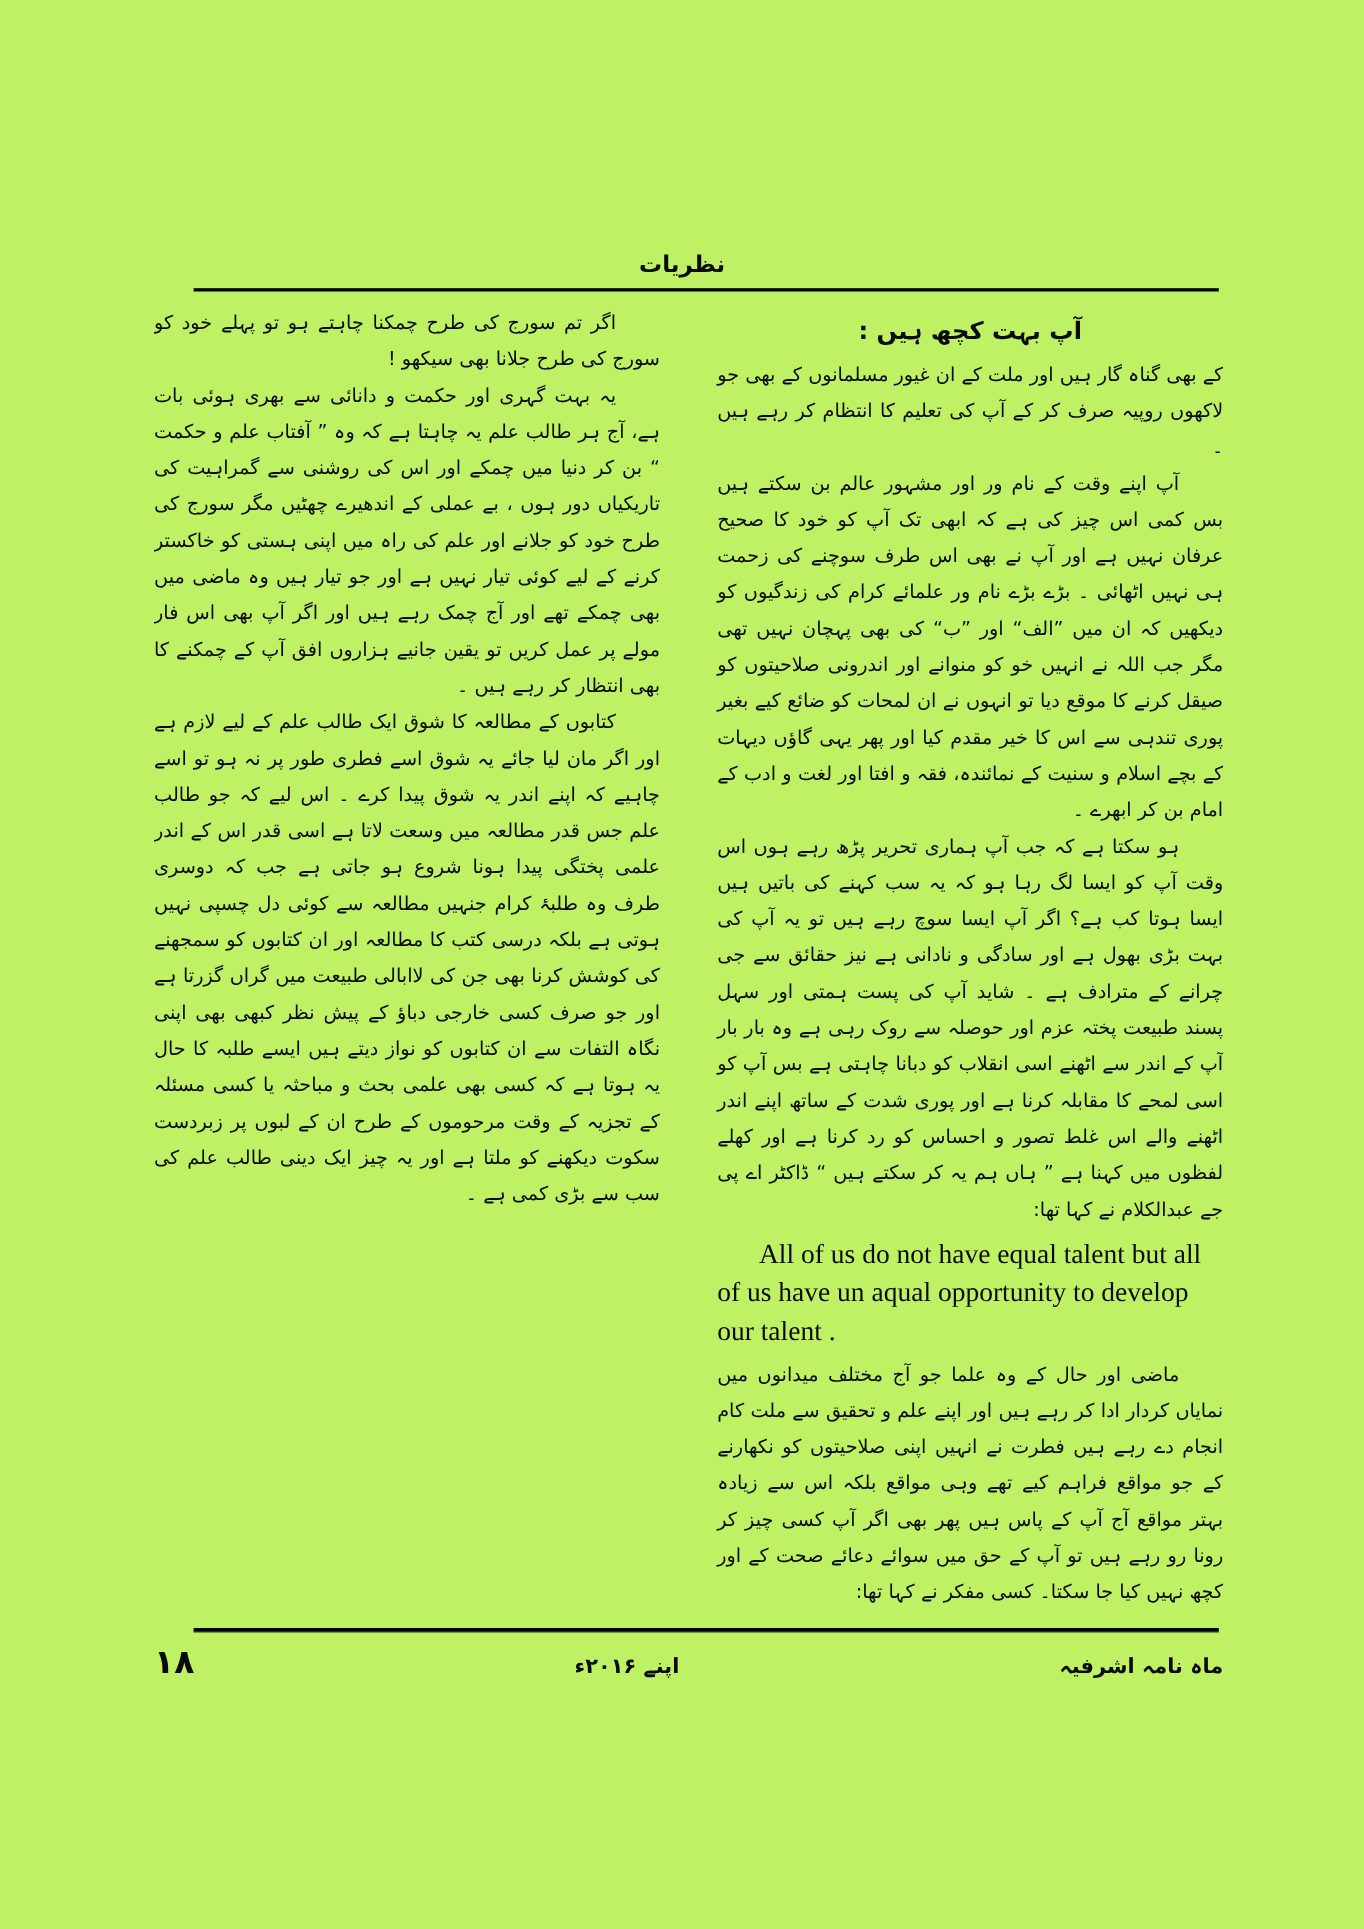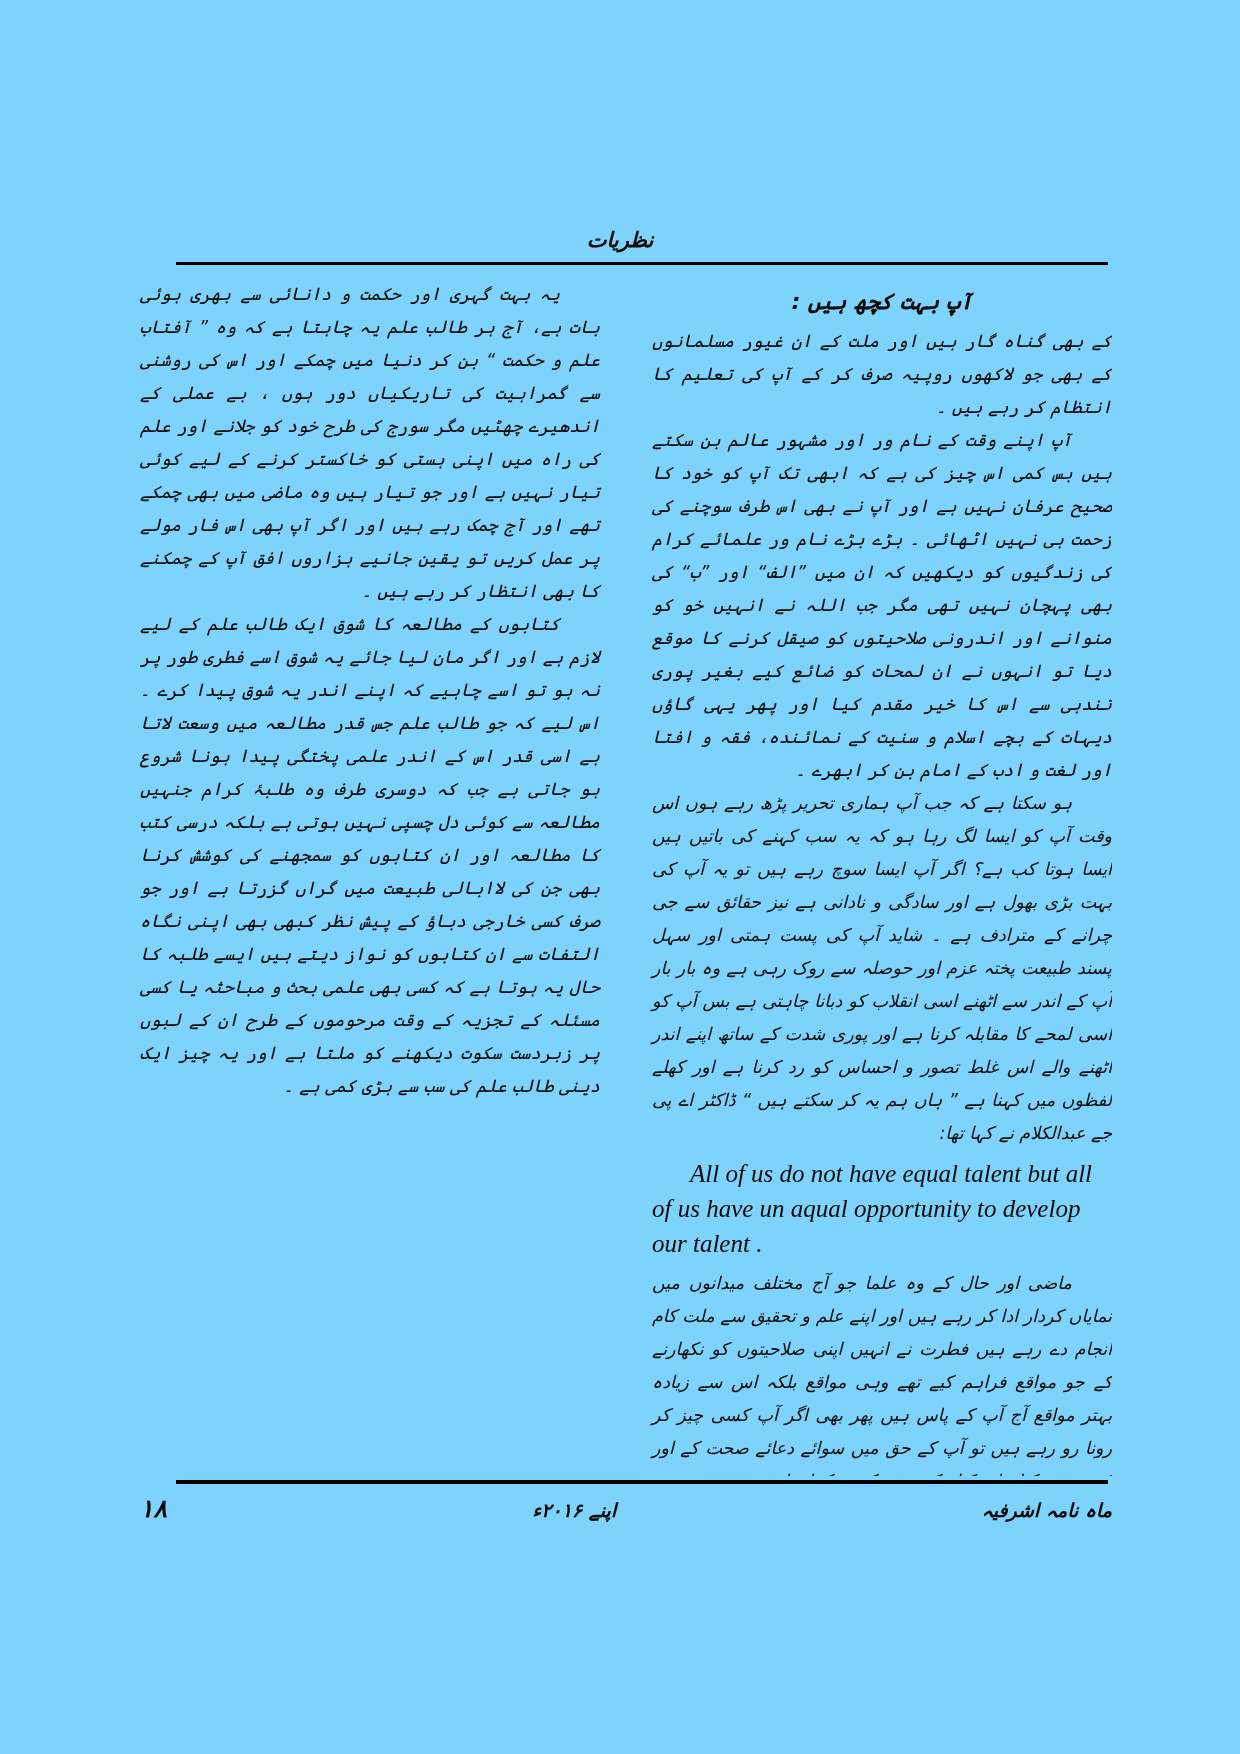--- a/index.html
+++ b/index.html
@@ -1,23 +1,22 @@
 <!DOCTYPE html>
 <html lang="ur"><head>
 <meta charset="utf-8">
 <style>
   html,body{margin:0;padding:0;background:#888;}
   .page{
     position:relative;
     width:1240px;height:1754px;
     margin:0 auto;
-    background:#7dd3fc;
+    background:#bef264;
     color:#0a0a0a;
     overflow:hidden;
-    font-style:italic;
   }
   .header-title{
     position:absolute;top:228px;left:0;width:100%;
     text-align:center;
     font-family:"DejaVu Sans",sans-serif;
     font-weight:bold;font-size:21px;
   }
   .header-rule{
     position:absolute;top:262px;left:176px;width:932px;
     border-top:3px solid #000;
@@ -53,21 +52,21 @@
     border-top:3px solid #000;border-bottom:1px solid #000;
     box-sizing:border-box;
   }
   .footer{
     position:absolute;top:1494px;left:140px;width:972px;
     direction:rtl;
     display:flex;align-items:baseline;justify-content:space-between;
     font-family:"DejaVu Sans",sans-serif;
     font-weight:bold;font-size:19px;
   }
-  .footer .page-number{font-size:25px;}
+  .footer .page-number{font-size:30px;}
 </style>
 </head>
 <body>
 
 <div class="page">
 
   <div class="header-title">نظریات</div>
 
   <div class="header-rule"></div>
 
@@ -77,20 +76,21 @@
       <p class="para col-heading">آپ بہت کچھ ہیں :</p>
       <p class="para noindent">کے بھی گناہ گار ہیں اور ملت کے ان غیور مسلمانوں کے بھی جو لاکھوں روپیہ صرف کر کے آپ کی تعلیم کا انتظام کر رہے ہیں ۔</p>
       <p class="para">آپ اپنے وقت کے نام ور اور مشہور عالم بن سکتے ہیں بس کمی اس چیز کی ہے کہ ابھی تک آپ کو خود کا صحیح عرفان نہیں ہے اور آپ نے بھی اس طرف سوچنے کی زحمت ہی نہیں اٹھائی ۔ بڑے بڑے نام ور علمائے کرام کی زندگیوں کو دیکھیں کہ ان میں ”الف“ اور ”ب“ کی بھی پہچان نہیں تھی مگر جب اللہ نے انہیں خو کو منوانے اور اندرونی صلاحیتوں کو صیقل کرنے کا موقع دیا تو انہوں نے ان لمحات کو ضائع کیے بغیر پوری تندہی سے اس کا خیر مقدم کیا اور پھر یہی گاؤں دیہات کے بچے اسلام و سنیت کے نمائندہ، فقہ و افتا اور لغت و ادب کے امام بن کر ابھرے ۔</p>
       <p class="para">ہو سکتا ہے کہ جب آپ ہماری تحریر پڑھ رہے ہوں اس وقت آپ کو ایسا لگ رہا ہو کہ یہ سب کہنے کی باتیں ہیں ایسا ہوتا کب ہے؟ اگر آپ ایسا سوچ رہے ہیں تو یہ آپ کی بہت بڑی بھول ہے اور سادگی و نادانی ہے نیز حقائق سے جی چرانے کے مترادف ہے ۔ شاید آپ کی پست ہمتی اور سہل پسند طبیعت پختہ عزم اور حوصلہ سے روک رہی ہے وہ بار بار آپ کے اندر سے اٹھنے اسی انقلاب کو دبانا چاہتی ہے بس آپ کو اسی لمحے کا مقابلہ کرنا ہے اور پوری شدت کے ساتھ اپنے اندر اٹھنے والے اس غلط تصور و احساس کو رد کرنا ہے اور کھلے لفظوں میں کہنا ہے ” ہاں ہم یہ کر سکتے ہیں “ ڈاکٹر اے پی جے عبدالکلام نے کہا تھا:</p>
       <p class="para english">All of us do not have equal talent but all of us have un aqual opportunity  to develop our talent .</p>
       <p class="para">ماضی اور حال کے وہ علما جو آج مختلف میدانوں میں نمایاں کردار ادا کر رہے ہیں اور اپنے علم و تحقیق سے ملت کام انجام دے رہے ہیں فطرت نے انہیں اپنی صلاحیتوں کو نکھارنے کے جو مواقع فراہم کیے تھے وہی مواقع بلکہ اس سے زیادہ بہتر مواقع آج آپ کے پاس ہیں پھر بھی اگر آپ کسی چیز کر رونا رو رہے ہیں تو آپ کے حق میں سوائے دعائے صحت کے اور کچھ نہیں کیا جا سکتا۔ کسی مفکر نے کہا تھا:</p>
 
     </div>
 
     <div class="col">
+      <p class="para">اگر تم سورج کی طرح چمکنا چاہتے ہو تو پہلے خود کو سورج کی طرح جلانا بھی سیکھو !</p>
       <p class="para">یہ بہت گہری اور حکمت و دانائی سے بھری ہوئی بات ہے، آج ہر طالب علم یہ چاہتا ہے کہ وہ ” آفتاب علم و حکمت “ بن کر دنیا میں چمکے اور اس کی روشنی سے گمراہیت کی تاریکیاں دور ہوں ، بے عملی کے اندھیرے چھٹیں مگر سورج کی طرح خود کو جلانے اور علم کی راہ میں اپنی ہستی کو خاکستر کرنے کے لیے کوئی تیار نہیں ہے اور جو تیار ہیں وہ ماضی میں بھی چمکے تھے اور آج چمک رہے ہیں اور اگر آپ بھی اس فار مولے پر عمل کریں تو یقین جانیے ہزاروں افق آپ کے چمکنے کا بھی انتظار کر رہے ہیں ۔</p>
       <p class="para">کتابوں کے مطالعہ کا شوق ایک طالب علم کے لیے لازم ہے اور اگر مان لیا جائے یہ شوق اسے فطری طور پر نہ ہو تو اسے چاہیے کہ اپنے اندر یہ شوق پیدا کرے ۔ اس لیے کہ جو طالب علم جس قدر مطالعہ میں وسعت لاتا ہے اسی قدر اس کے اندر علمی پختگی پیدا ہونا شروع ہو جاتی ہے جب کہ دوسری طرف وہ طلبۂ کرام جنہیں مطالعہ سے کوئی دل چسپی نہیں ہوتی ہے بلکہ درسی کتب کا مطالعہ اور ان کتابوں کو سمجھنے کی کوشش کرنا بھی جن کی لاابالی طبیعت میں گراں گزرتا ہے اور جو صرف کسی خارجی دباؤ کے پیش نظر کبھی بھی اپنی نگاہ التفات سے ان کتابوں کو نواز دیتے ہیں ایسے طلبہ کا حال یہ ہوتا ہے کہ کسی بھی علمی بحث و مباحثہ یا کسی مسئلہ کے تجزیہ کے وقت مرحوموں کے طرح ان کے لبوں پر زبردست سکوت دیکھنے کو ملتا ہے اور یہ چیز ایک دینی طالب علم کی سب سے بڑی کمی ہے ۔</p>
 
     </div>
 
   </div>
 
   <div class="footer-rule"></div>
 
   <div class="footer">

